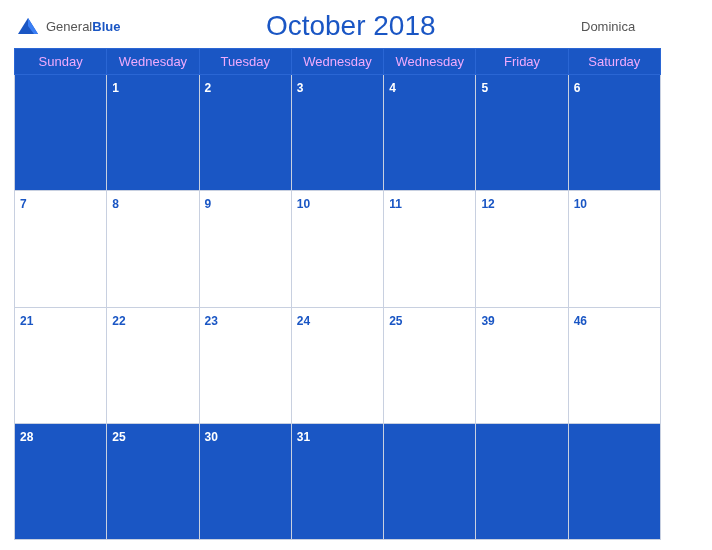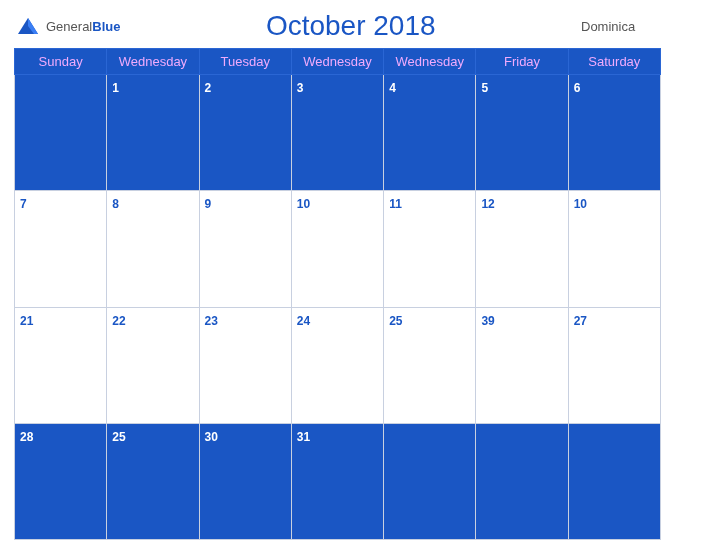--- a/index.html
+++ b/index.html
@@ -163,21 +163,21 @@
           <td><span class="day-num">12</span></td>
           <td><span class="day-num">10</span></td>
         </tr>
         <tr class="row-white">
           <td><span class="day-num">21</span></td>
           <td><span class="day-num">22</span></td>
           <td><span class="day-num">23</span></td>
           <td><span class="day-num">24</span></td>
           <td><span class="day-num">25</span></td>
           <td><span class="day-num">39</span></td>
-          <td><span class="day-num">27</span></td>
+          <td><span class="day-num">46</span></td>
         </tr>
         <tr class="row-blue">
           <td><span class="day-num white">28</span></td>
           <td><span class="day-num white">25</span></td>
           <td><span class="day-num white">30</span></td>
           <td><span class="day-num white">31</span></td>
           <td></td>
           <td></td>
           <td></td>
         </tr>

